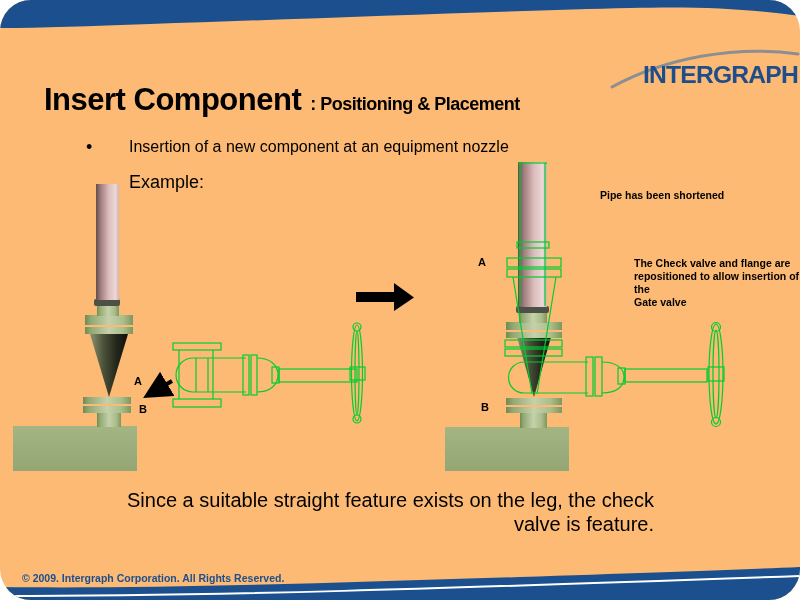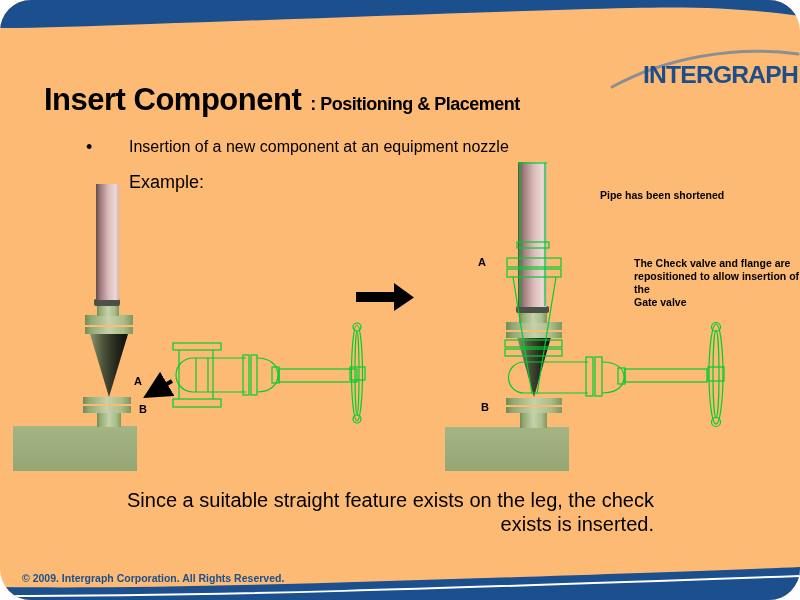--- a/index.html
+++ b/index.html
@@ -188,17 +188,17 @@
 
   <div class="txt note" id="pipe-note">Pipe has been shortened</div>
   <div class="txt note" id="valve-note">
     <div>The Check valve and flange are</div>
     <div>repositioned to allow insertion of the</div>
     <div>Gate valve</div>
   </div>
 
   <div class="txt body-par">
     <div>Since a suitable straight feature exists on the leg, the check</div>
-    <div>exists is inserted.</div>
+    <div>valve is feature.</div>
   </div>
 
   <div class="txt footer">© 2009. Intergraph Corporation. All Rights Reserved.</div>
 </div>
 
 </body></html>

